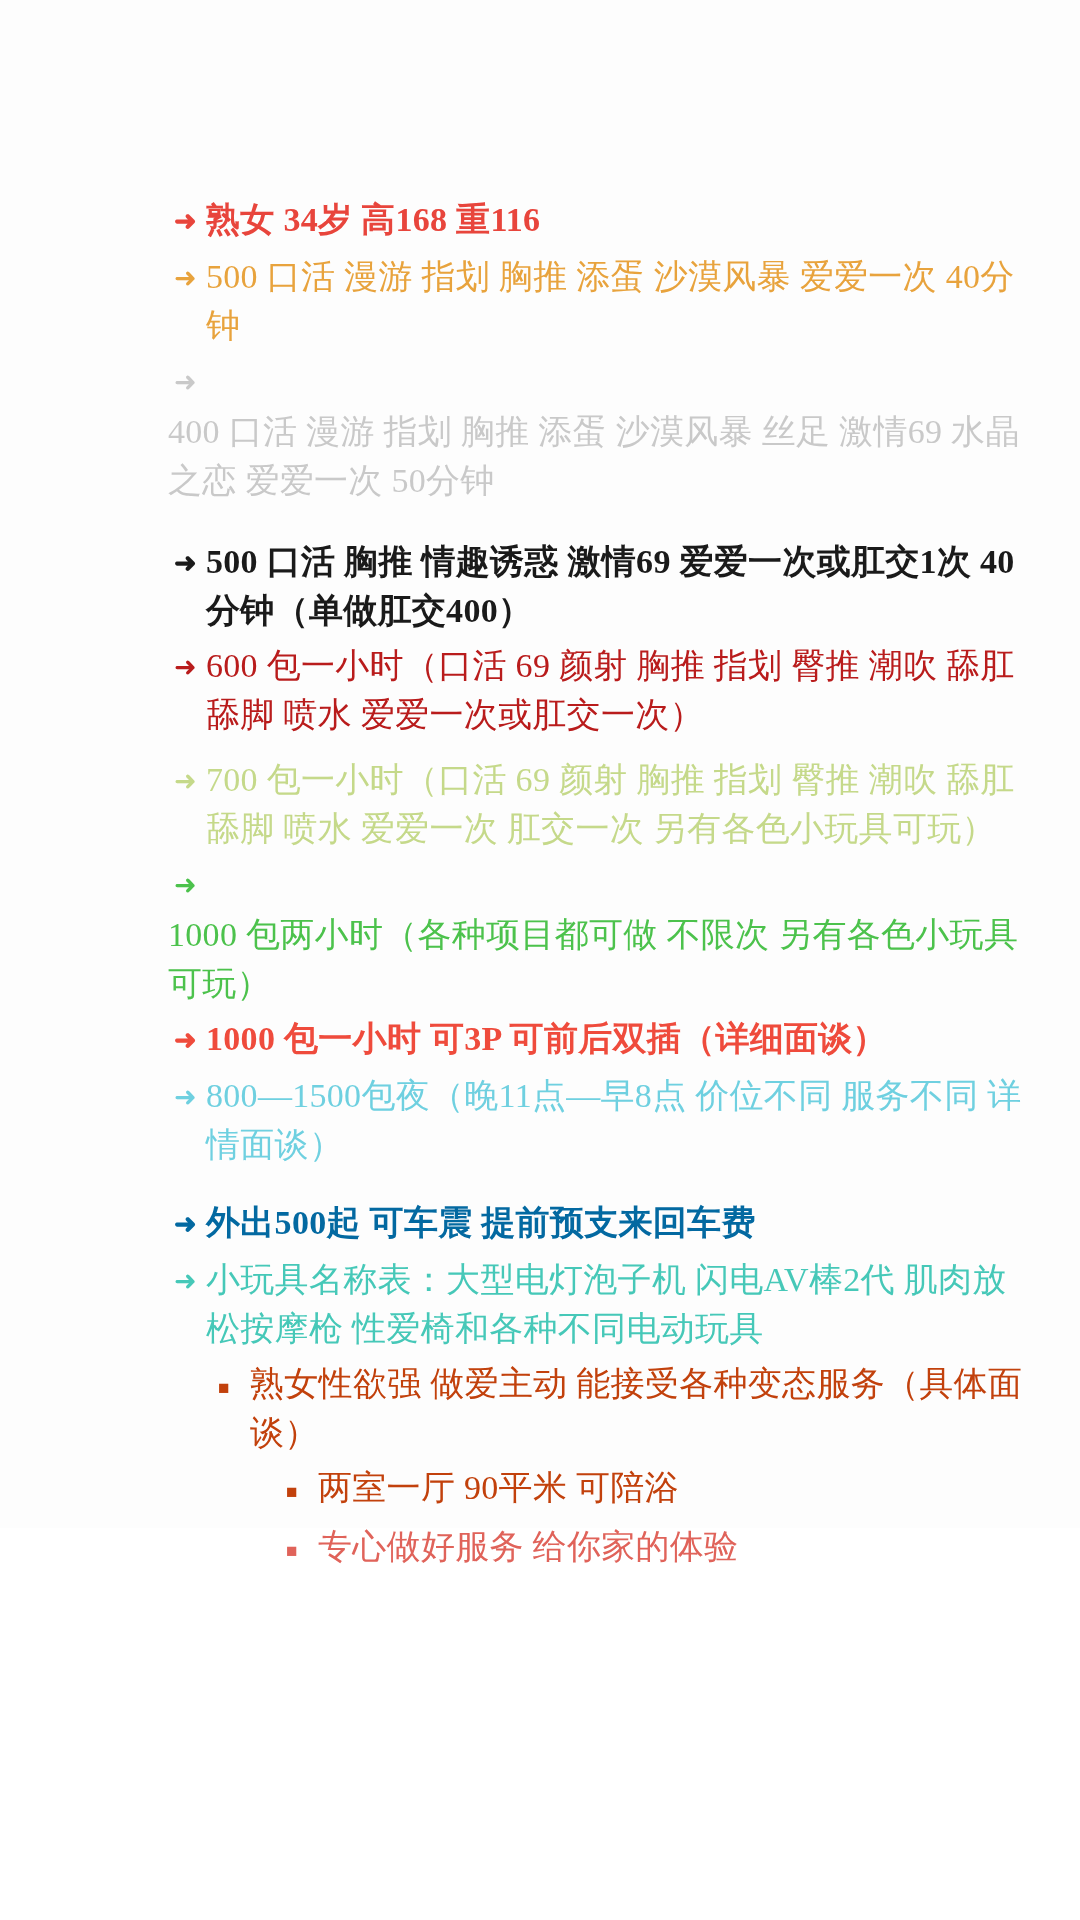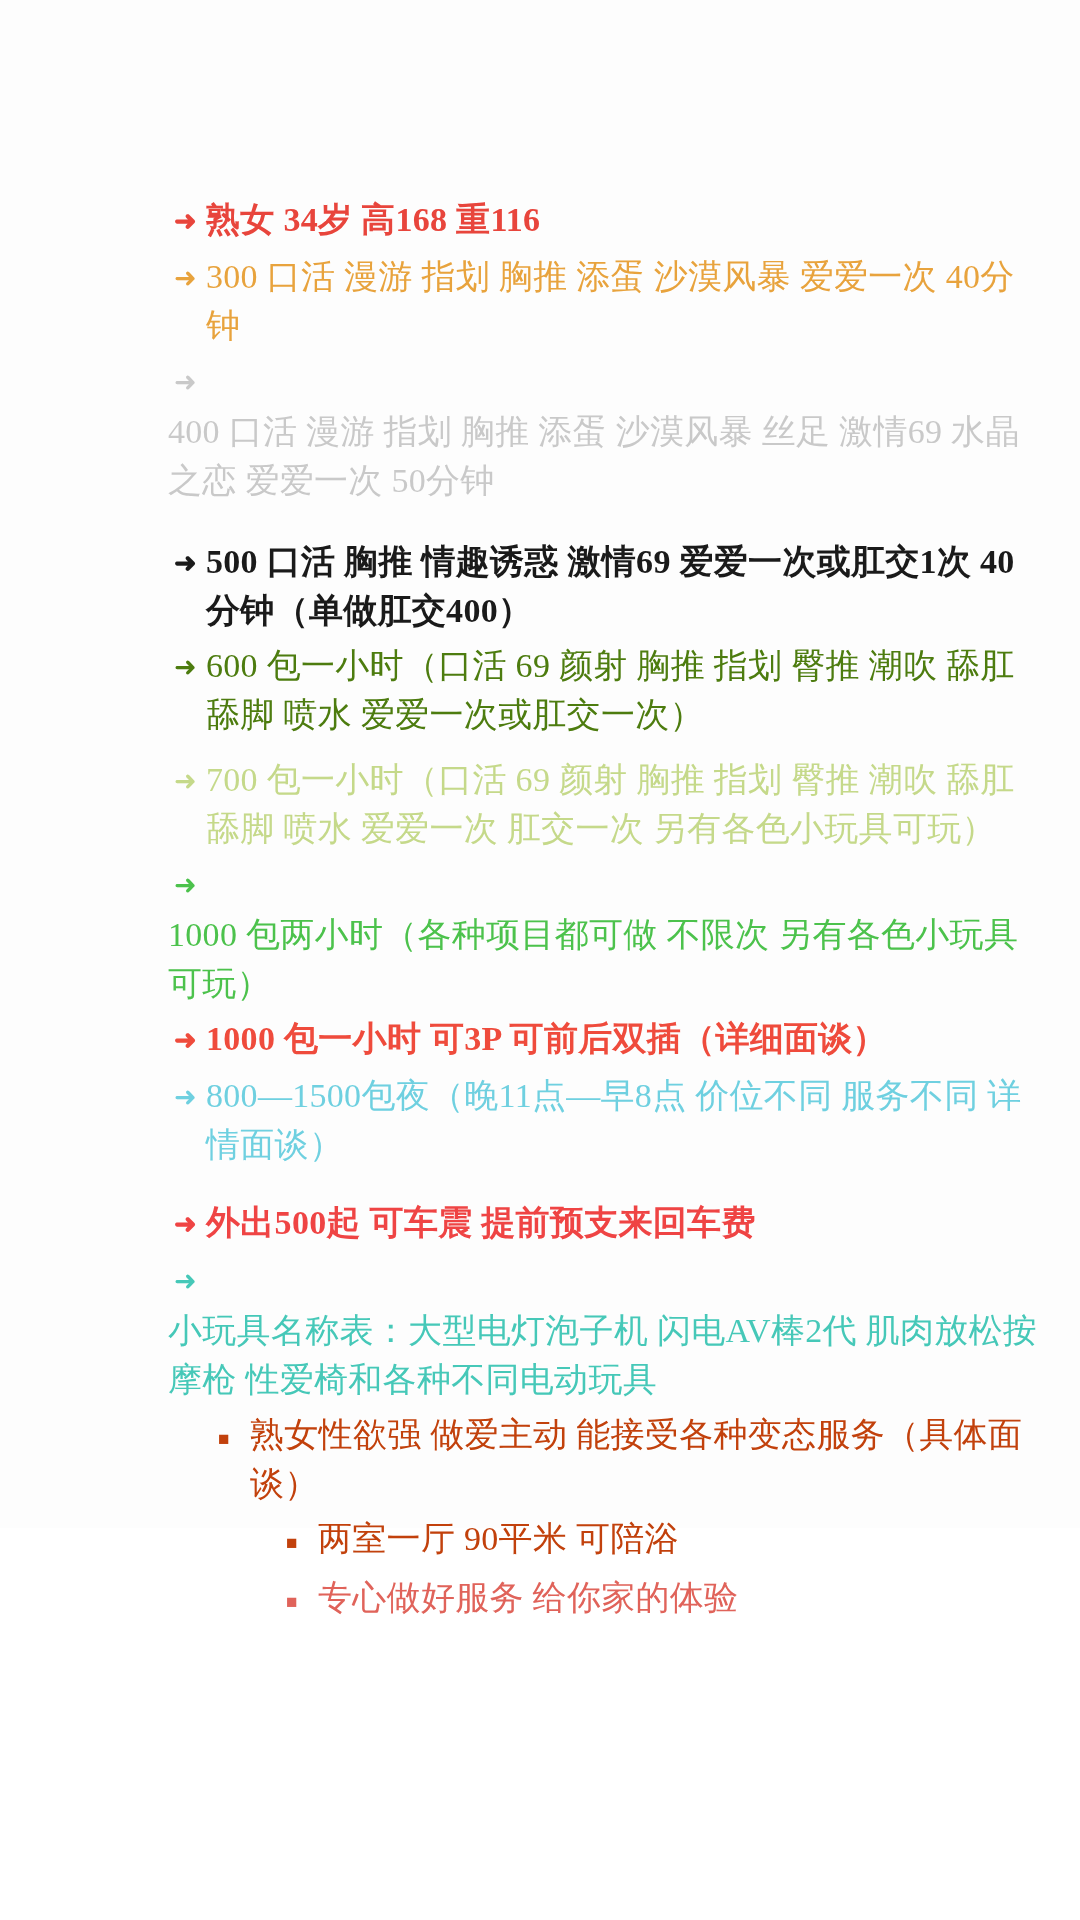--- a/index.html
+++ b/index.html
@@ -68,55 +68,55 @@
 <body>
 
 <div class="page">
   <ul class="doc-list" id="doc-list">
       <li class="doc-item lvl0 bold" style="color: rgb(232, 69, 60);">
         <span class="bullet arrow"></span>
         <span class="line-text">熟女 34岁 高168 重116</span>
       </li>
       <li class="doc-item lvl0" style="color: rgb(232, 163, 61);">
         <span class="bullet arrow"></span>
-        <span class="line-text">300 口活 漫游 指划 胸推 添蛋 沙漠风暴 爱爱一次 40分钟</span>
+        <span class="line-text">500 口活 漫游 指划 胸推 添蛋 沙漠风暴 爱爱一次 40分钟</span>
       </li>
       <li class="doc-item lvl0" style="color: rgb(201, 201, 201); flex-direction: column;">
         <span class="bullet arrow"></span>
         <span class="line-text">400 口活 漫游 指划 胸推 添蛋 沙漠风暴 丝足 激情69 水晶之恋 爱爱一次 50分钟</span>
       </li>
       <li class="doc-item lvl0 bold" style="color: rgb(26, 26, 26); margin-top: 32px;">
         <span class="bullet arrow"></span>
         <span class="line-text">500 口活 胸推 情趣诱惑 激情69 爱爱一次或肛交1次 40分钟（单做肛交400）</span>
       </li>
-      <li class="doc-item lvl0" style="color: #4d7c0f;">
+      <li class="doc-item lvl0" style="color: #b91c1c;">
         <span class="bullet arrow"></span>
         <span class="line-text">600 包一小时（口活 69 颜射 胸推 指划 臀推 潮吹 舔肛 舔脚 喷水 爱爱一次或肛交一次）</span>
       </li>
       <li class="doc-item lvl0" style="color: rgb(197, 217, 138); margin-top: 16px;">
         <span class="bullet arrow"></span>
         <span class="line-text">700 包一小时（口活 69 颜射 胸推 指划 臀推 潮吹 舔肛 舔脚 喷水 爱爱一次 肛交一次 另有各色小玩具可玩）</span>
       </li>
       <li class="doc-item lvl0" style="color: rgb(76, 194, 76); flex-direction: column;">
         <span class="bullet arrow"></span>
         <span class="line-text">1000 包两小时（各种项目都可做 不限次 另有各色小玩具可玩）</span>
       </li>
       <li class="doc-item lvl0 bold" style="color: rgb(239, 75, 60);">
         <span class="bullet arrow"></span>
         <span class="line-text">1000 包一小时 可3P 可前后双插（详细面谈）</span>
       </li>
       <li class="doc-item lvl0" style="color: rgb(111, 208, 224);">
         <span class="bullet arrow"></span>
         <span class="line-text">800—1500包夜（晚11点—早8点 价位不同 服务不同 详情面谈）</span>
       </li>
-      <li class="doc-item lvl0 bold" style="color: #ef4444; margin-top: 29px;">
+      <li class="doc-item lvl0 bold" style="color: #0369a1; margin-top: 29px;">
         <span class="bullet arrow"></span>
         <span class="line-text">外出500起 可车震 提前预支来回车费</span>
       </li>
-      <li class="doc-item lvl0" style="color: rgb(70, 200, 184); flex-direction: column;">
+      <li class="doc-item lvl0" style="color: rgb(70, 200, 184);">
         <span class="bullet arrow"></span>
         <span class="line-text">小玩具名称表：大型电灯泡子机 闪电AV棒2代 肌肉放松按摩枪 性爱椅和各种不同电动玩具</span>
       </li>
       <li class="doc-item lvl1" style="color: #c2410c;">
         <span class="bullet square"></span>
         <span class="line-text">熟女性欲强 做爱主动 能接受各种变态服务（具体面谈）</span>
       </li>
       <li class="doc-item lvl2" style="color: #c2410c;">
         <span class="bullet square"></span>
         <span class="line-text">两室一厅 90平米 可陪浴</span>

